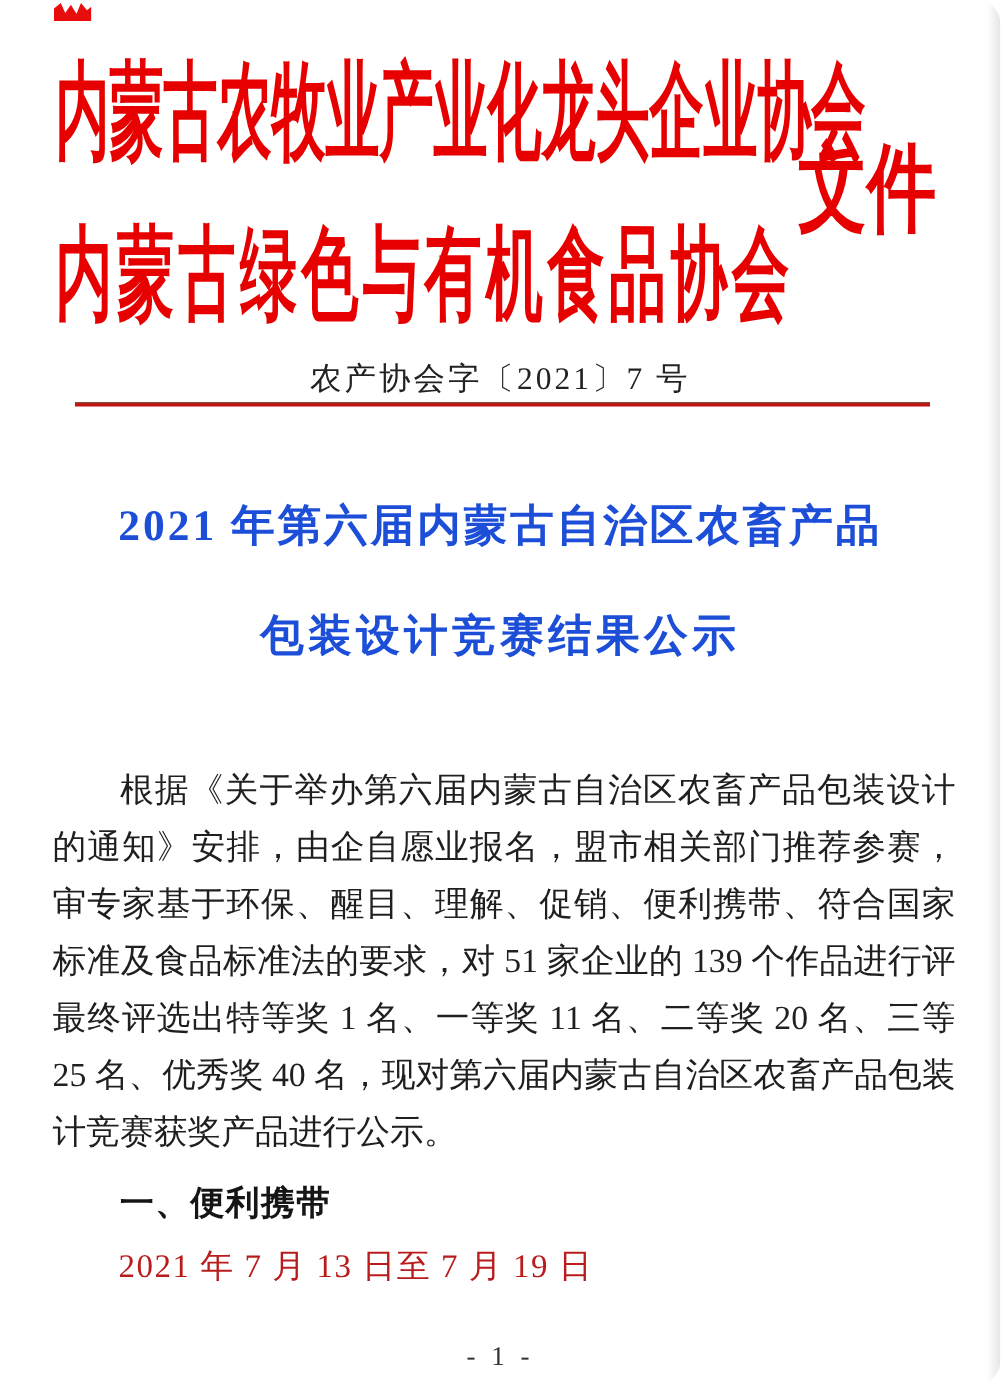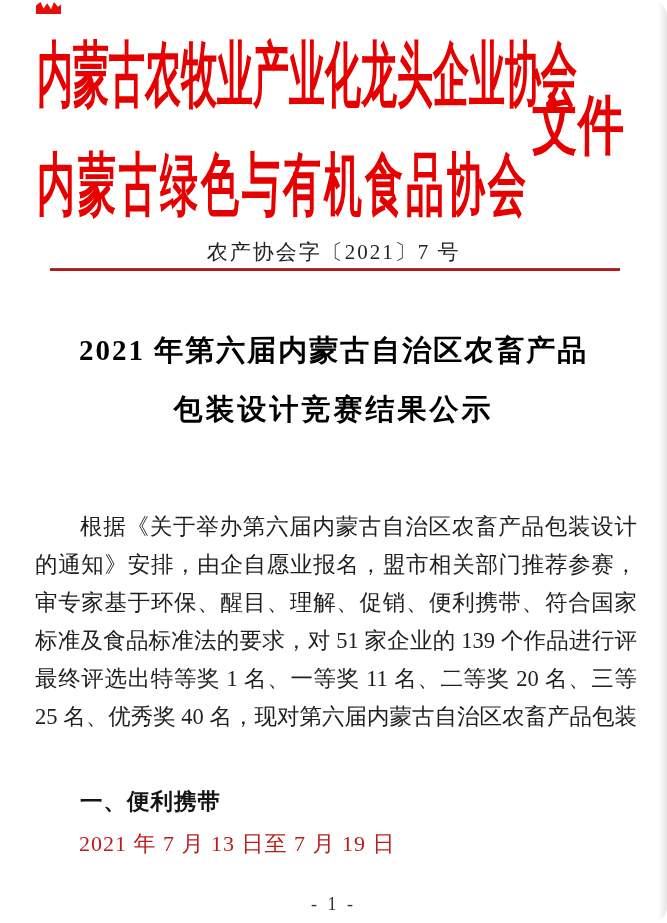--- a/index.html
+++ b/index.html
@@ -85,25 +85,25 @@
     background: var(--separator-red, #c41111);
     border-top: 1px solid #8a4636;
   }
   .title-line {
     position: absolute;
     left: 0;
     width: 100%;
     text-align: center;
     font-size: 29px;
     font-weight: bold;
-    color: #000000;
+    color: #1d4ed8;
     letter-spacing: 2px;
   }
   .title-line.l1 { top: 331px; }
-  .title-line.l2 { top: 390px; letter-spacing: 3px; }
+  .title-line.l2 { top: 404px; letter-spacing: 3px; }
   .body-block {
     position: absolute;
     left: 35px; top: 508px;
     width: 602px;
     font-size: 22.5px;
     line-height: 38px;
     color: #1f1f1f;
   }
   .body-line {
     text-align: justify;
@@ -162,20 +162,21 @@
 
   <div class="title-line l2">包装设计竞赛结果公示</div>
 
   <div class="body-block">
     <div class="body-line first">根据《关于举办第六届内蒙古自治区农畜产品包装设计竞赛</div>
     <div class="body-line">的通知》安排，由企自愿业报名，盟市相关部门推荐参赛，经评</div>
     <div class="body-line">审专家基于环保、醒目、理解、促销、便利携带、符合国家包装</div>
     <div class="body-line">标准及食品标准法的要求，对 51 家企业的 139 个作品进行评选。</div>
     <div class="body-line">最终评选出特等奖 1 名、一等奖 11 名、二等奖 20 名、三等奖</div>
     <div class="body-line">25 名、优秀奖 40 名，现对第六届内蒙古自治区农畜产品包装设</div>
+    <div class="body-line last">计竞赛获奖产品进行公示。</div>
   </div>
 
   <div class="section-heading">一、便利携带</div>
 
   <div class="date-line">2021 年 7 月 13 日至  7 月 19 日</div>
 
   <div class="page-number">- 1 -</div>
 
   <div class="edge-shadow"></div>
 </div>

